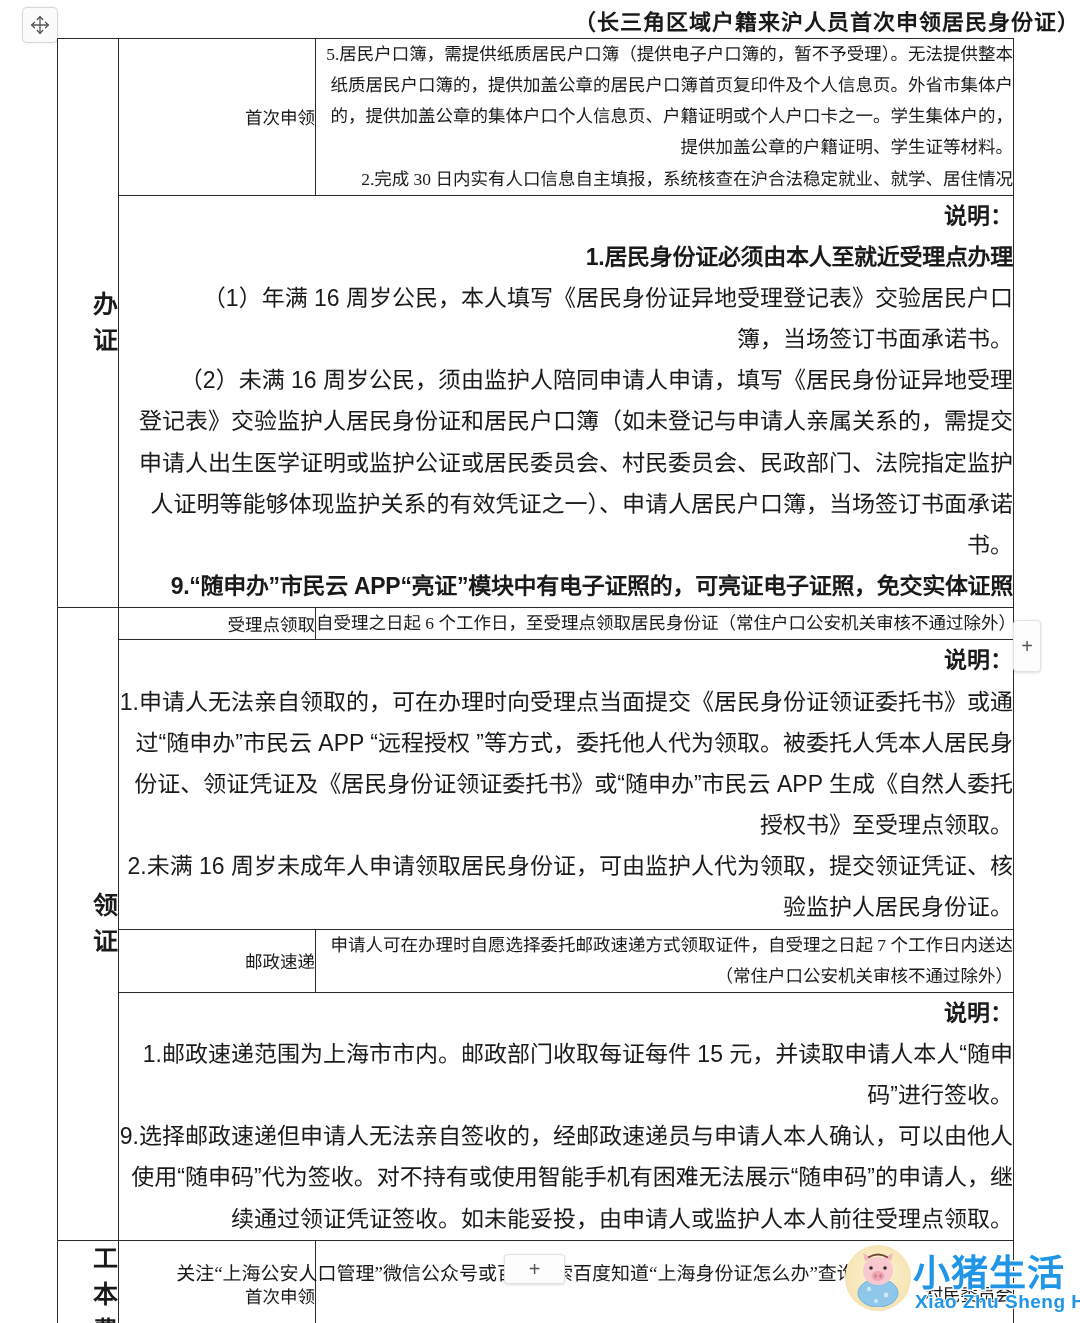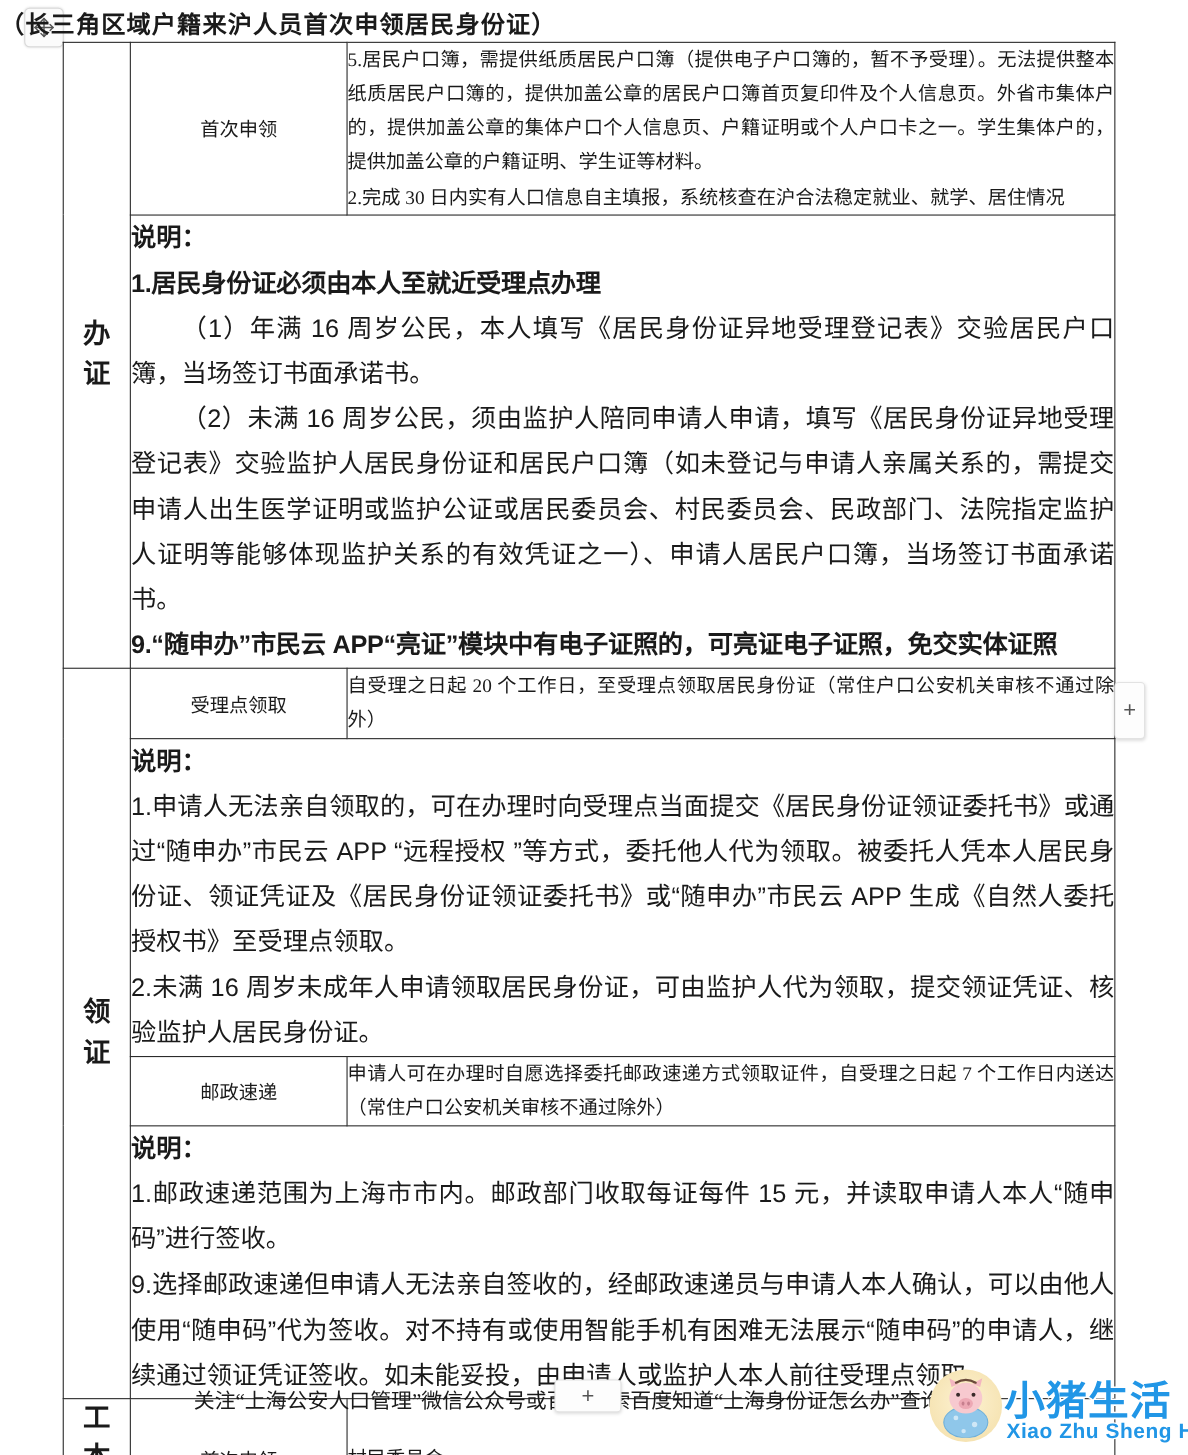--- a/index.html
+++ b/index.html
@@ -18,38 +18,39 @@
     position:absolute;left:22px;top:7px;width:34px;height:34px;
     border:1px solid #d8d8d8;border-radius:5px;background:#fbfbfb;
     box-shadow:0 0 2px rgba(0,0,0,.10);
     display:flex;align-items:center;justify-content:center;
   }
   .move-handle svg{width:22px;height:22px;display:block;}
 
   
   .doc-title{
     position:absolute;left:0;top:4px;width:1080px;
-    text-align:left;
+    text-align:right;
     font-size:22px;font-weight:600;letter-spacing:1px;
     font-family:"Liberation Serif","DejaVu Serif",serif;
   }
 
   
   .tbl-wrap{
     position:absolute;left:57px;top:38px;width:956px;
   }
   table.main{
     border-collapse:collapse;width:956px;
     table-layout:fixed;
     background:#fff;
   }
   table.main td{
     border:1px solid #2b2b2b;
     vertical-align:middle;
     padding:0;
+    text-align:right;
   }
   col.c1{width:61px;}
   col.c2{width:197px;}
   col.c3{width:698px;}
 
   .vlabel{
     text-align:center;
     font-size:25px;font-weight:700;
     line-height:1.45;
     letter-spacing:0px;
@@ -194,21 +195,21 @@
       </td>
     </tr>
 
     <tr>
       <td rowspan="4" class="vlabel">
         <span>领</span>
         <span>证</span>
       </td>
       <td class="rowlabel">受理点领取</td>
       <td class="celltext">
-        <p>自受理之日起 20 个工作日，至受理点领取居民身份证（常住户口公安机关审核不通过除外）</p>
+        <p>自受理之日起 6 个工作日，至受理点领取居民身份证（常住户口公安机关审核不通过除外）</p>
       </td>
     </tr>
     <tr>
       <td colspan="2" class="noteblock">
         <p class="note-head">说明：</p>
         <p>1.申请人无法亲自领取的，可在办理时向受理点当面提交《居民身份证领证委托书》或通过“随申办”市民云 APP “远程授权 ”等方式，委托他人代为领取。被委托人凭本人居民身份证、领证凭证及《居民身份证领证委托书》或“随申办”市民云 APP 生成《自然人委托授权书》至受理点领取。</p>
         <p>2.未满 16 周岁未成年人申请领取居民身份证，可由监护人代为领取，提交领证凭证、核验监护人居民身份证。</p>
       </td>
     </tr>
     <tr>

